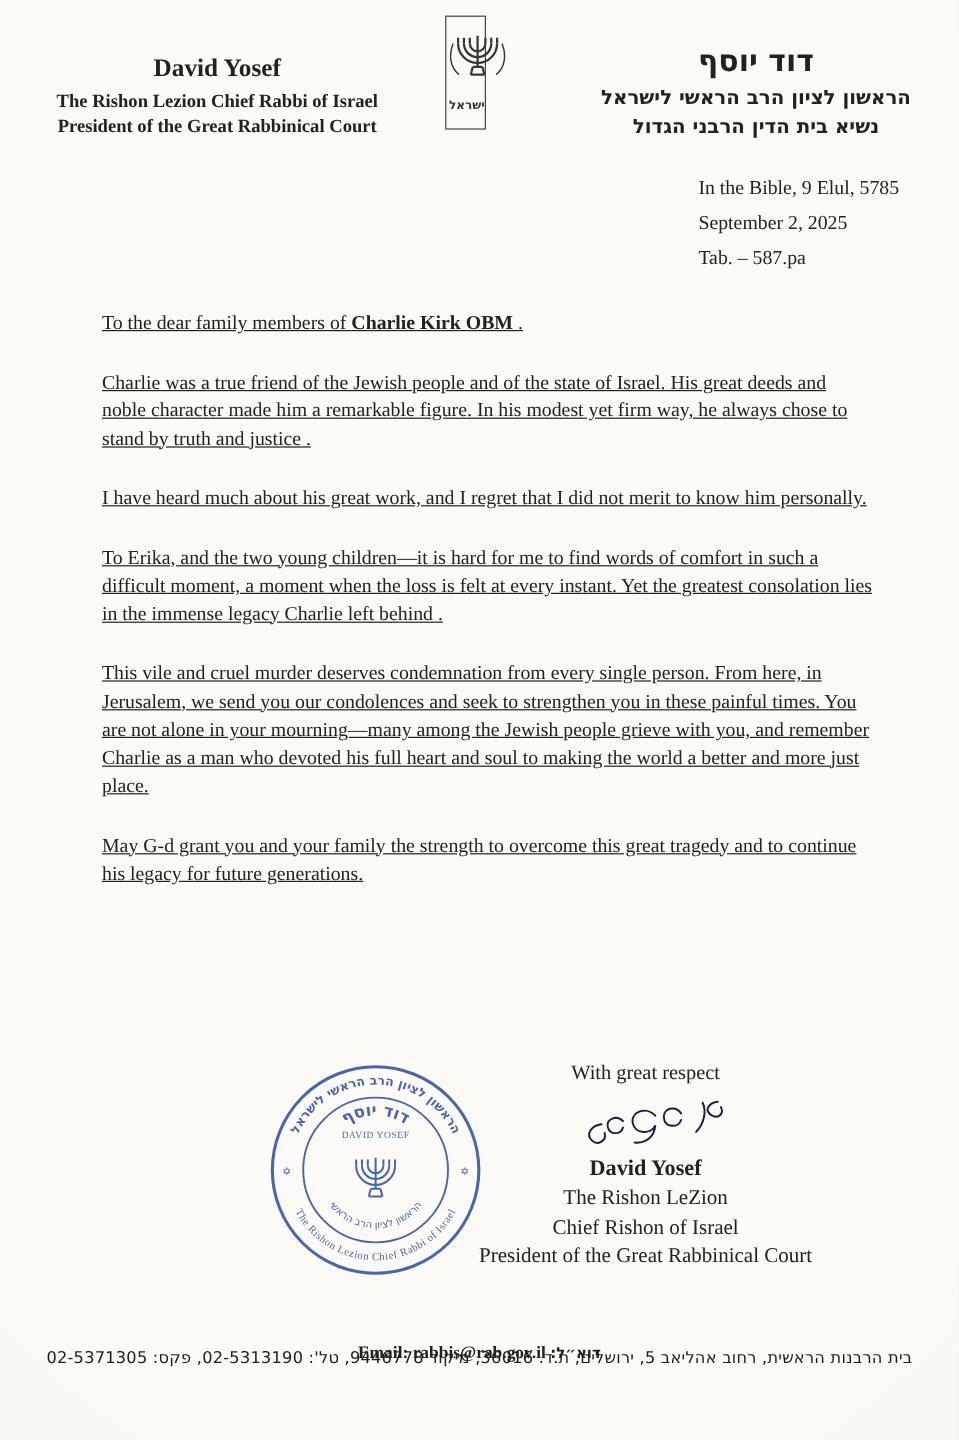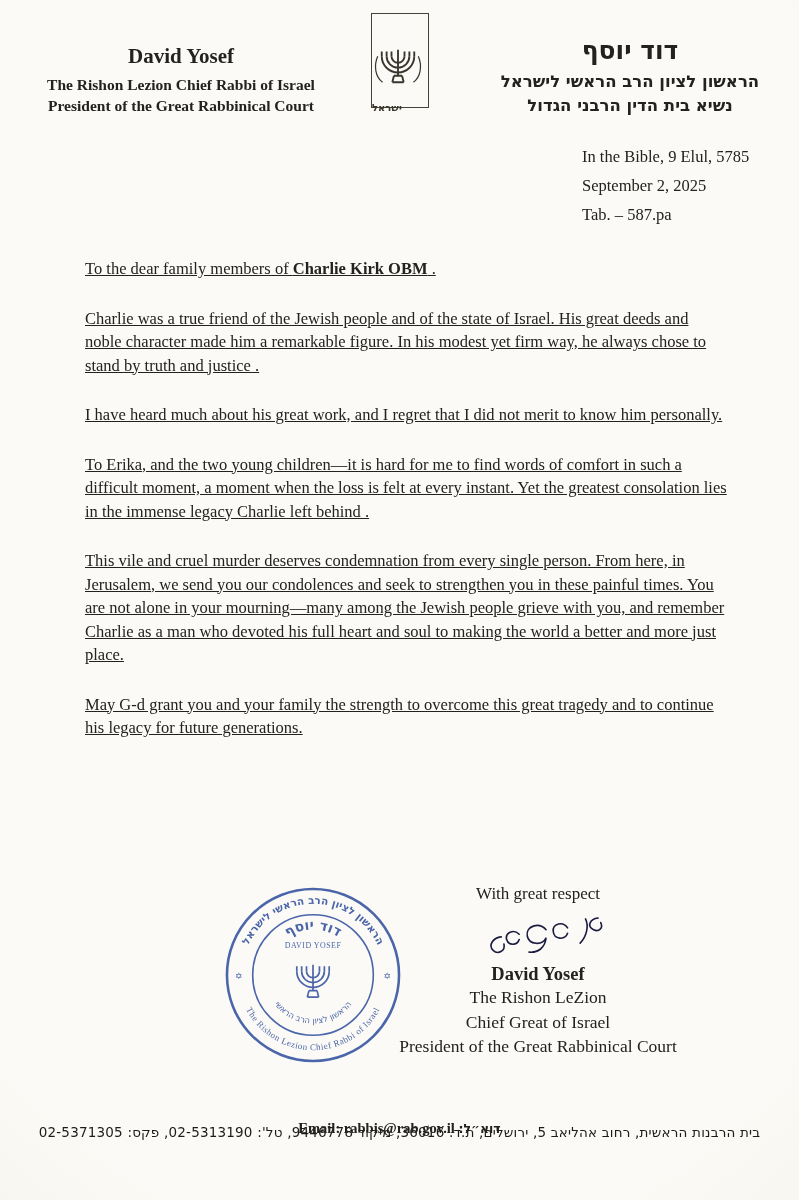--- a/index.html
+++ b/index.html
@@ -15,22 +15,22 @@
     position: relative; width: 799px; height: 1200px; overflow: hidden;
     background: radial-gradient(ellipse 130% 105% at 50% 45%, #fbfaf6 55%, #f1efe8 85%, #e3e0d6 100%);
   }
   .hebrew { font-family: "DejaVu Sans", sans-serif; }
 
   
   .header-left { position: absolute; left: 28px; top: 44px; width: 306px; text-align: center; }
   .header-left .name { font-size: 21px; font-weight: bold; margin-bottom: 5px; }
   .header-left .line { font-size: 15.5px; font-weight: bold; line-height: 21px; }
 
-  .emblem-box { position: absolute; left: 371px; top: 13px; width: 58px; height: 95px;
-    border: 1.5px solid #46443a; text-align: left; padding-top: 21px; }
+  .emblem-box { position: absolute; left: 371px; top: 13px; width: 34px; height: 95px;
+    border: 1.5px solid #46443a; text-align: right; padding-top: 1px; }
   .emblem-box .emblem-label { font-size: 10px; color: #38362c; margin-top: 1px; font-weight: bold; }
 
   .header-right { position: absolute; left: 488px; top: 36px; width: 284px; text-align: center; }
   .header-right .name { font-size: 25px; font-weight: bold; margin-bottom: 5px; }
   .header-right .line { font-size: 16.5px; font-weight: bold; line-height: 24px; }
 
   
   .date-block { position: absolute; left: 582px; top: 142px; font-size: 16.5px; line-height: 29px; }
 
   
@@ -141,21 +141,21 @@
         <path d="M138,10 c4,8 1,20 -6,27"></path>
         <path d="M152,9 c-9,1 -13,9 -5,13 c6,3 11,-2 8,-8"></path>
         <path d="M118,20 c-5,-8 -17,-5 -16,4 c1,9 13,10 16,2"></path>
         <path d="M94,22 c-8,-9 -23,-4 -21,7 c2,10 17,11 21,2 c-1,11 -9,17 -19,16"></path>
         <path d="M64,27 c-6,-6 -16,-2 -14,6 c2,7 12,7 14,0"></path>
         <path d="M44,30 c-9,1 -15,9 -9,15 c5,5 14,1 12,-7"></path>
       </g>
     </svg>
     <div class="signer-name">David Yosef</div>
     <div class="signer-line">The Rishon LeZion</div>
-    <div class="signer-line">Chief Great of Israel</div>
+    <div class="signer-line">Chief Rishon of Israel</div>
     <div class="signer-line">President of the Great Rabbinical Court</div>
   </div>
 
   <div class="footer-he hebrew" dir="rtl">בית הרבנות הראשית, רחוב אהליאב 5, ירושלים, ת.ד. 36016, מיקוד 9446778, טל': 02-5313190, פקס: 02-5371305</div>
   <div class="footer-email">
     <span>Email: rabbis@rab.gov.il</span>
     <span class="he" dir="rtl">דוא״ל:</span>
   </div>
 
 </div>

